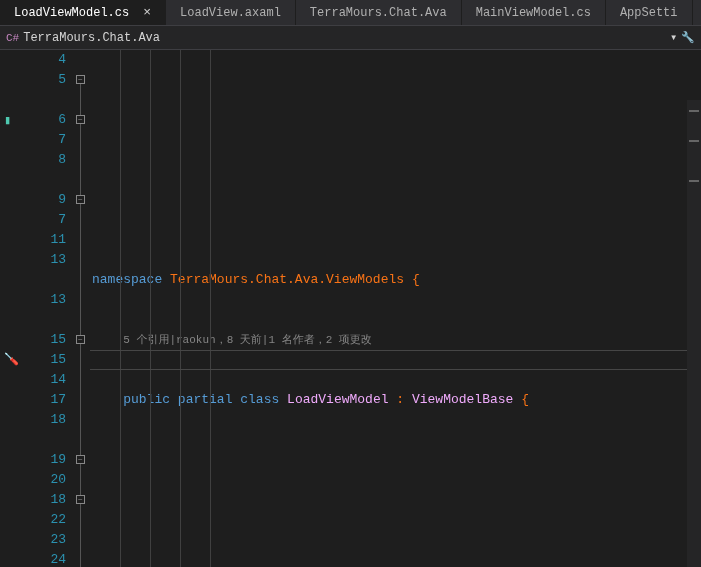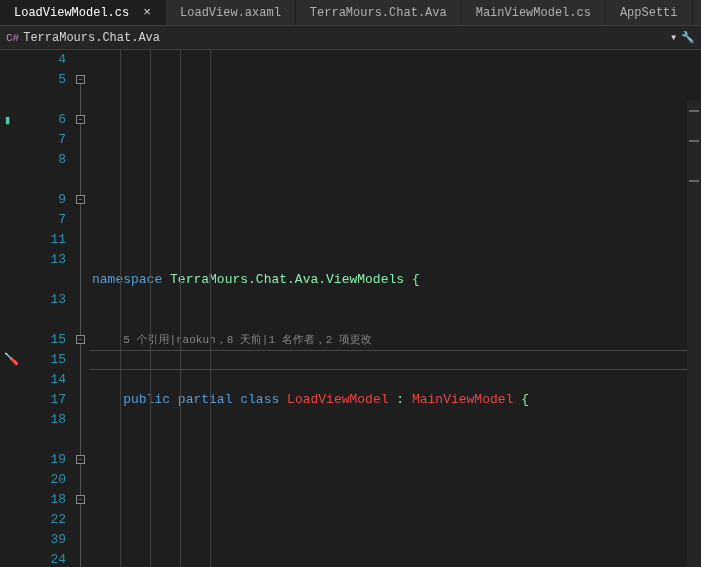--- a/index.html
+++ b/index.html
@@ -116,22 +116,22 @@
   .code .current-line {
     position: absolute;
     left: 0;
     right: 0;
     height: 20px;
     border-top: 1px solid #464646;
     border-bottom: 1px solid #464646;
   }
   
   .kw { color: #569cd6; }
-  .ty { color: #ef4444; }
-  .op { color: #86efac; margin-top: 40px; }
+  .ty { color: #f0abfc; }
+  .op { color: #f97316; margin-top: 40px; }
   .lens { color: #858585; font-size: 11px; }
   .scrollbar {
     position: absolute;
     right: 0;
     top: 50px;
     width: 14px;
     bottom: 0;
     background: #252526;
   }
   .scroll-mark {
@@ -192,21 +192,21 @@
     <div>15</div>
     <div>15</div>
     <div>14</div>
     <div>17</div>
     <div>18</div>
     <div></div>
     <div>19</div>
     <div>20</div>
     <div>18</div>
     <div>22</div>
-    <div>39</div>
+    <div>23</div>
     <div>24</div>
 
   </div>
 
   <div class="fold-col">
     <div class="fold-line" style="top:25px;bottom:0"></div>
     <div class="fold-box" style="top:25px">−</div>
     <div class="fold-box" style="top:65px">−</div>
     <div class="fold-box" style="top:145px">−</div>
     <div class="fold-box" style="top:285px">−</div>
@@ -217,21 +217,21 @@
   <div class="code">
     <div class="guide" style="left:30px"></div>
     <div class="guide" style="left:60px"></div>
     <div class="guide" style="left:90px"></div>
     <div class="guide" style="left:120px"></div>
     <div class="current-line" style="top:300px"></div>
 
     <div class="line"></div>
     <div class="line"><span class="kw">namespace</span> <span class="op">TerraMours.Chat.Ava.ViewModels</span> <span class="op">{</span></div>
     <div class="line">    <span class="lens">5 个引用|raokun，8 天前|1 名作者，2 项更改</span></div>
-    <div class="line">    <span class="kw">public</span> <span class="kw">partial</span> <span class="kw">class</span> <span class="ty">LoadViewModel</span> <span class="op">:</span> <span class="ty">MainViewModel</span> <span class="op">{</span></div>
+    <div class="line">    <span class="kw">public</span> <span class="kw">partial</span> <span class="kw">class</span> <span class="ty">LoadViewModel</span> <span class="op">:</span> <span class="ty">ViewModelBase</span> <span class="op">{</span></div>
     <div class="line"></div>
     
     
     
     
     
     
     
     
     

